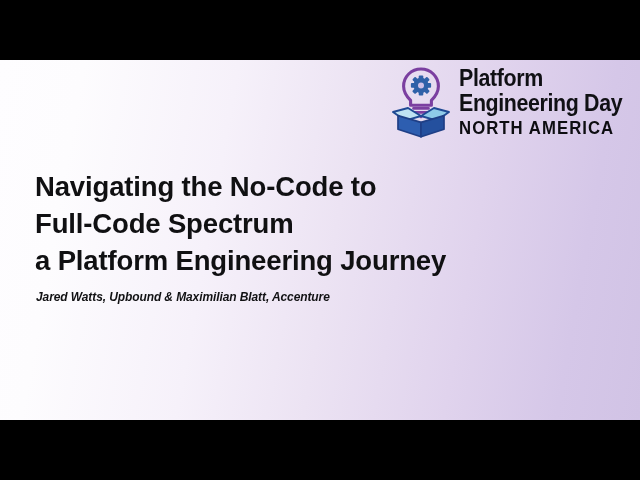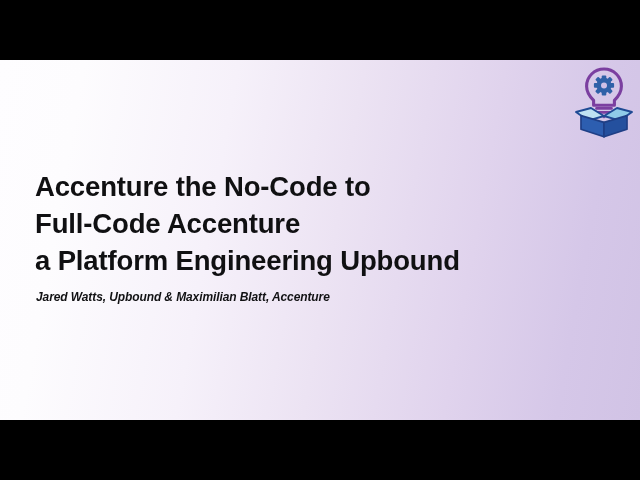--- a/index.html
+++ b/index.html
@@ -167,26 +167,31 @@
 
         <path d="M3.0 47.0 L 18.0 43.0 L 31.0 51.0 L 15.0 55.6 Z" fill="#bfe2f2" stroke="#1f4a94" stroke-width="1.9" stroke-linejoin="round"></path>
 
         <path d="M59.0 47.0 L 44.0 43.0 L 31.0 51.0 L 47.0 55.6 Z" fill="#8fcbe8" stroke="#1f4a94" stroke-width="1.9" stroke-linejoin="round"></path>
 
         <path d="M8.0 50.6 L 31.0 57.4 L 31.0 71.8 L 8.0 64.2 Z" fill="#2d5eb0" stroke="#1f3f86" stroke-width="1.7" stroke-linejoin="round"></path>
 
         <path d="M54.0 50.6 L 31.0 57.4 L 31.0 71.8 L 54.0 64.2 Z" fill="#24509e" stroke="#1f3f86" stroke-width="1.7" stroke-linejoin="round"></path>
       </svg>
 
+      <div id="logo-words">
+        <div class="logo-line1">Platform</div>
+        <div class="logo-line2">Engineering Day</div>
+        <div class="logo-line3">NORTH AMERICA</div>
+      </div>
     </div>
 
     <div id="title-block">
-      <div class="title-line">Accenture the No-Code to</div>
-      <div class="title-line">Full-Code Accenture</div>
-      <div class="title-line">a Platform Engineering Upbound</div>
+      <div class="title-line">Navigating the No-Code to</div>
+      <div class="title-line">Full-Code Spectrum</div>
+      <div class="title-line">a Platform Engineering Journey</div>
     </div>
 
     <div id="speakers">Jared Watts, Upbound &amp; Maximilian Blatt, Accenture</div>
 
   </div>
 
   <div class="letterbox bottom"></div>
 
 </div>
 

